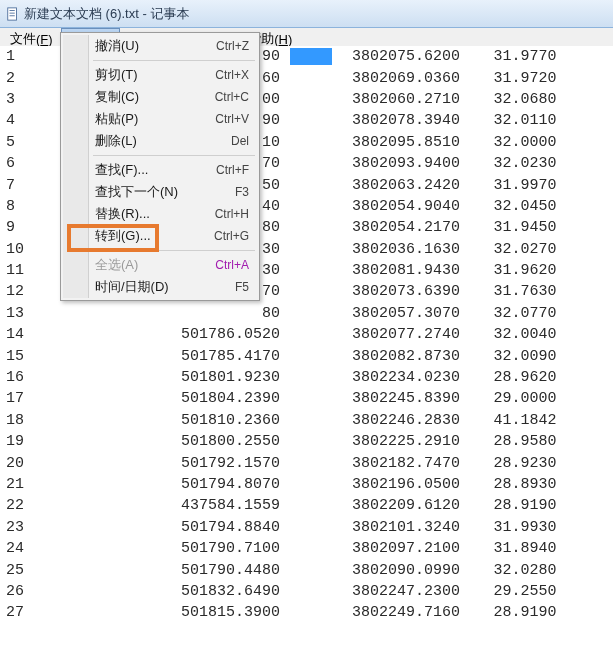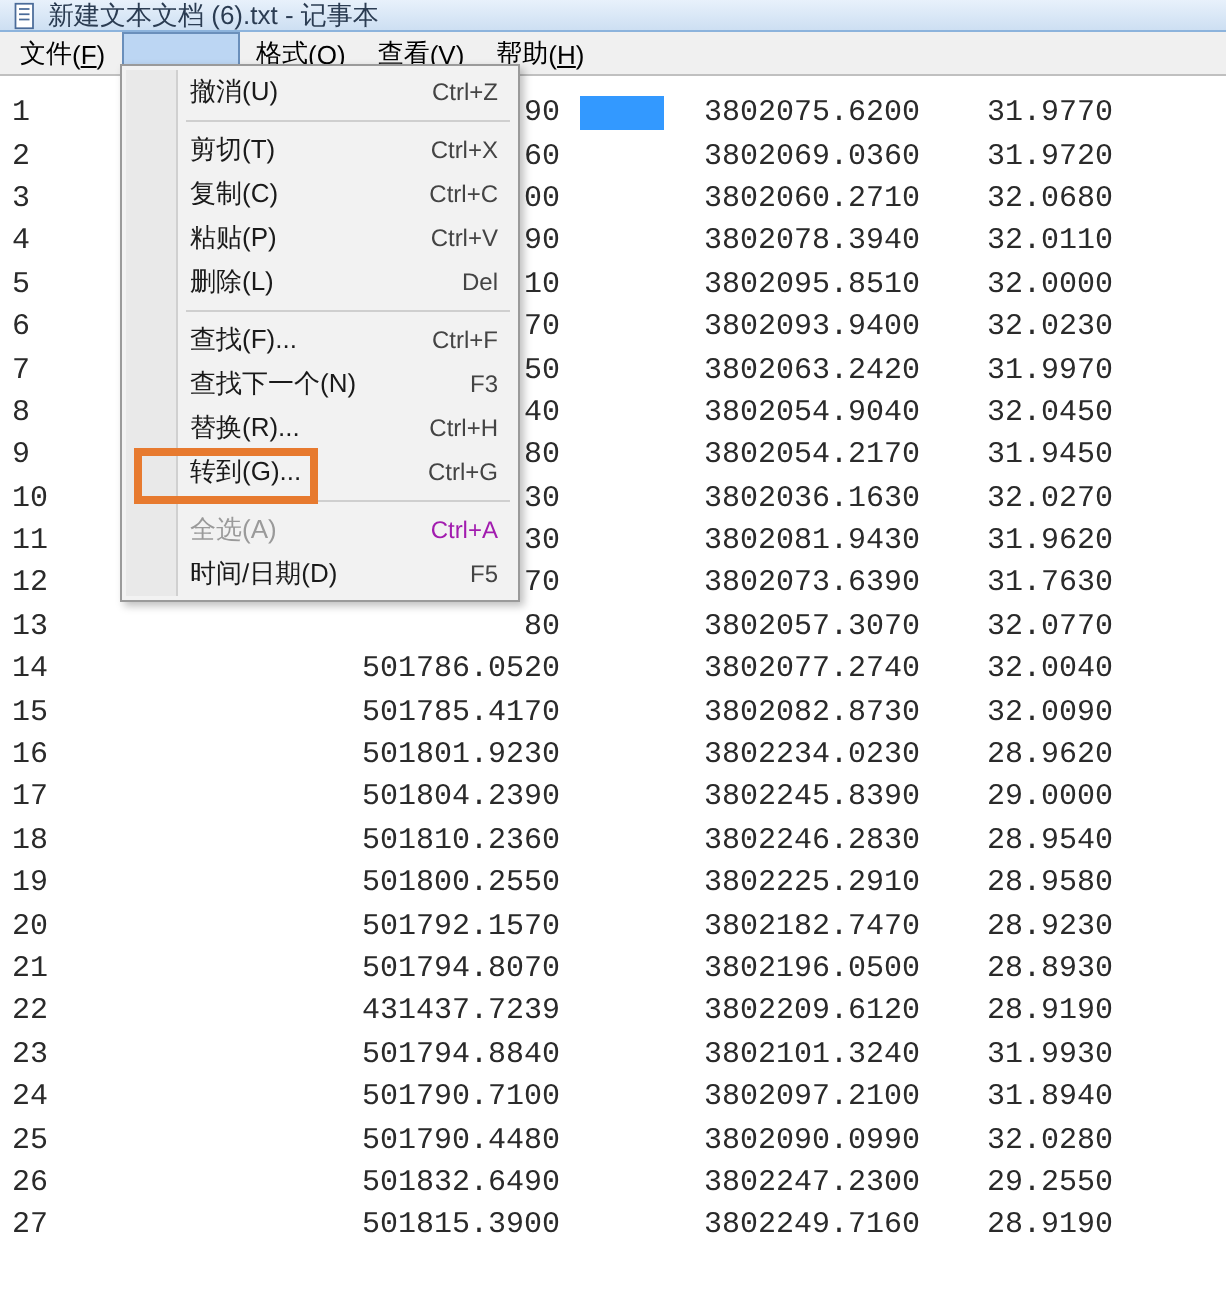--- a/index.html
+++ b/index.html
@@ -6,21 +6,21 @@
   body {
     font-family: "Microsoft YaHei", "SimSun", Tahoma, sans-serif;
     font-size: 13px;
     background: #fff;
     width: 613px;
     height: 646px;
     overflow: hidden;
     position: relative;
   }
   .title-bar {
-    height: 16px;
+    height: 28px;
     background: linear-gradient(to bottom, #e8f1fb, #cddff2);
     border-bottom: 1px solid #8cb3dc;
     display: flex;
     align-items: center;
     padding: 0 6px;
     color: #2b3c52;
   }
   .title-icon {
     width: 14px; height: 14px;
     margin-right: 4px;
@@ -165,25 +165,25 @@
     <div class="text-row"><span class="c-lineno">8</span><span class="c-col1">40</span><span class="c-col2">3802054.9040</span><span class="c-col3">32.0450</span></div>
     <div class="text-row"><span class="c-lineno">9</span><span class="c-col1">80</span><span class="c-col2">3802054.2170</span><span class="c-col3">31.9450</span></div>
     <div class="text-row"><span class="c-lineno">10</span><span class="c-col1">30</span><span class="c-col2">3802036.1630</span><span class="c-col3">32.0270</span></div>
     <div class="text-row"><span class="c-lineno">11</span><span class="c-col1">30</span><span class="c-col2">3802081.9430</span><span class="c-col3">31.9620</span></div>
     <div class="text-row"><span class="c-lineno">12</span><span class="c-col1">70</span><span class="c-col2">3802073.6390</span><span class="c-col3">31.7630</span></div>
     <div class="text-row"><span class="c-lineno">13</span><span class="c-col1">80</span><span class="c-col2">3802057.3070</span><span class="c-col3">32.0770</span></div>
     <div class="text-row"><span class="c-lineno">14</span><span class="c-col1">501786.0520</span><span class="c-col2">3802077.2740</span><span class="c-col3">32.0040</span></div>
     <div class="text-row"><span class="c-lineno">15</span><span class="c-col1">501785.4170</span><span class="c-col2">3802082.8730</span><span class="c-col3">32.0090</span></div>
     <div class="text-row"><span class="c-lineno">16</span><span class="c-col1">501801.9230</span><span class="c-col2">3802234.0230</span><span class="c-col3">28.9620</span></div>
     <div class="text-row"><span class="c-lineno">17</span><span class="c-col1">501804.2390</span><span class="c-col2">3802245.8390</span><span class="c-col3">29.0000</span></div>
-    <div class="text-row"><span class="c-lineno">18</span><span class="c-col1">501810.2360</span><span class="c-col2">3802246.2830</span><span class="c-col3">28.9540</span></div>
+    <div class="text-row"><span class="c-lineno">18</span><span class="c-col1">501810.2360</span><span class="c-col2">3802246.2830</span><span class="c-col3">41.1842</span></div>
     <div class="text-row"><span class="c-lineno">19</span><span class="c-col1">501800.2550</span><span class="c-col2">3802225.2910</span><span class="c-col3">28.9580</span></div>
     <div class="text-row"><span class="c-lineno">20</span><span class="c-col1">501792.1570</span><span class="c-col2">3802182.7470</span><span class="c-col3">28.9230</span></div>
     <div class="text-row"><span class="c-lineno">21</span><span class="c-col1">501794.8070</span><span class="c-col2">3802196.0500</span><span class="c-col3">28.8930</span></div>
-    <div class="text-row"><span class="c-lineno">22</span><span class="c-col1">431437.7239</span><span class="c-col2">3802209.6120</span><span class="c-col3">28.9190</span></div>
+    <div class="text-row"><span class="c-lineno">22</span><span class="c-col1">437584.1559</span><span class="c-col2">3802209.6120</span><span class="c-col3">28.9190</span></div>
     <div class="text-row"><span class="c-lineno">23</span><span class="c-col1">501794.8840</span><span class="c-col2">3802101.3240</span><span class="c-col3">31.9930</span></div>
     <div class="text-row"><span class="c-lineno">24</span><span class="c-col1">501790.7100</span><span class="c-col2">3802097.2100</span><span class="c-col3">31.8940</span></div>
     <div class="text-row"><span class="c-lineno">25</span><span class="c-col1">501790.4480</span><span class="c-col2">3802090.0990</span><span class="c-col3">32.0280</span></div>
     <div class="text-row"><span class="c-lineno">26</span><span class="c-col1">501832.6490</span><span class="c-col2">3802247.2300</span><span class="c-col3">29.2550</span></div>
     <div class="text-row"><span class="c-lineno">27</span><span class="c-col1">501815.3900</span><span class="c-col2">3802249.7160</span><span class="c-col3">28.9190</span></div>
   </div>
 
 <div class="dropdown">
   <div class="gutter"></div>
 

